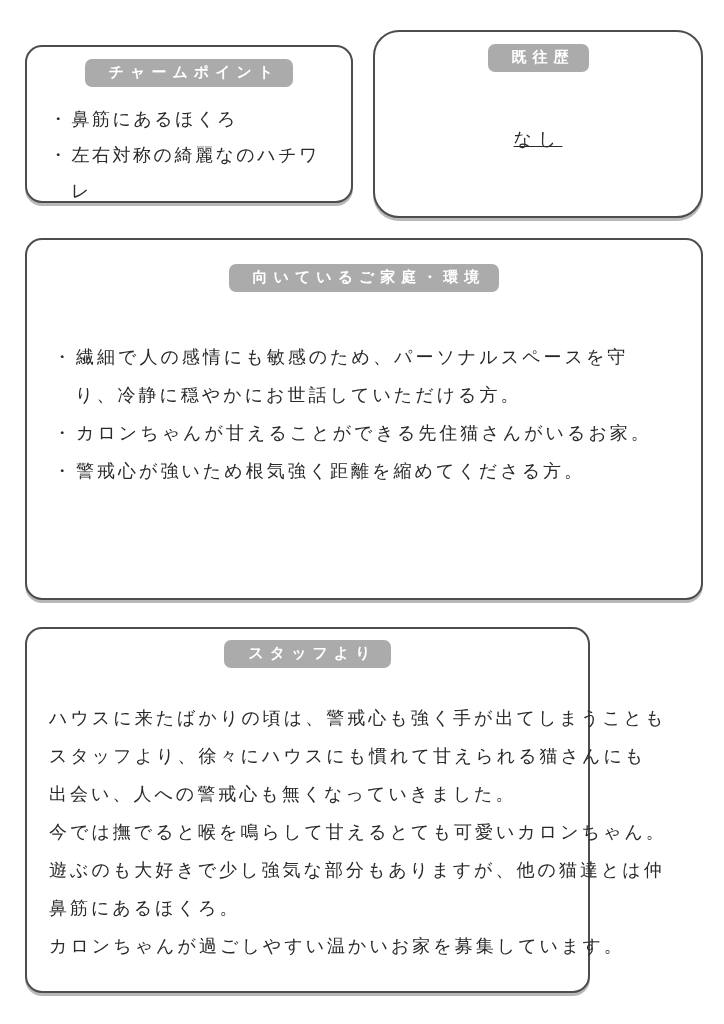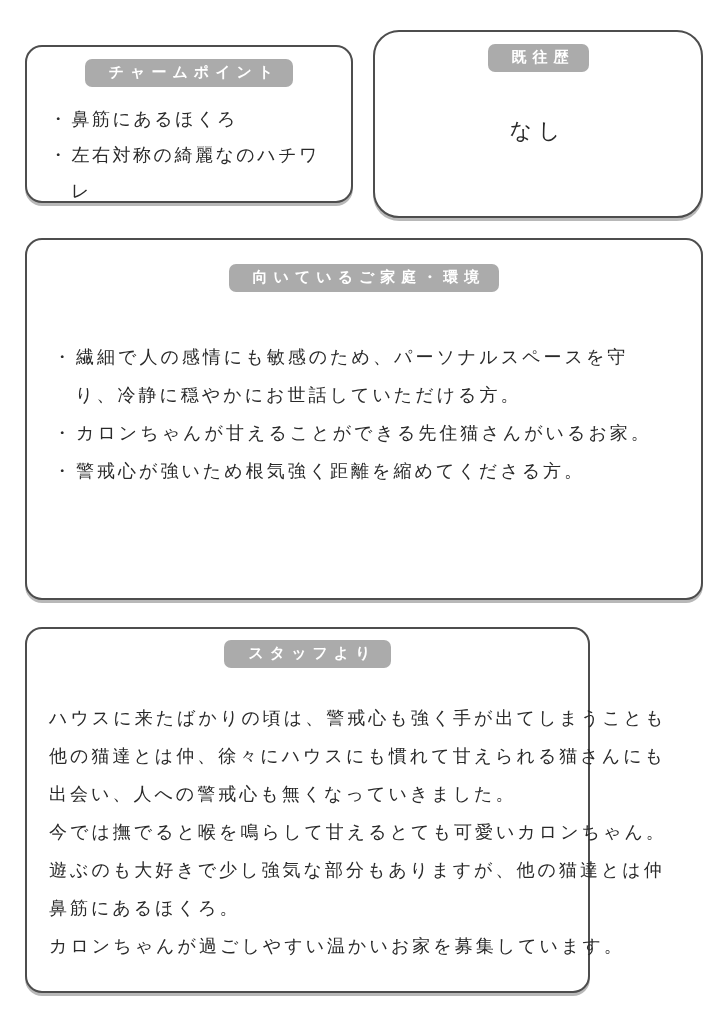--- a/index.html
+++ b/index.html
@@ -48,24 +48,25 @@
   .bullet-item {
     font-size: 18px;
     letter-spacing: 2.5px;
     line-height: 36px;
     padding-left: 22px;
     text-indent: -22px;
   }
   .bullet-glyph { margin-right: 2px; }
 
   .history-value {
-    margin-top: 44px;
+    margin-top: 55px;
     text-align: center;
-    font-size: 22px;
+    font-size: 18px;
     letter-spacing: 6px;
+    text-decoration: underline;
   }
 
   .suitable-list { margin-top: 46px; padding: 0 38px 0 26px; }
   .suitable-list .bullet-item {
     font-size: 18px;
     letter-spacing: 3px;
     line-height: 38px;
   }
 
   .staff-text { margin-top: 31px; padding: 0 14px 0 22px; }
@@ -118,21 +119,21 @@
       </div>
     </div>
   </section>
 
   <section class="card card-staff">
     <div class="badge-row">
       <span class="badge">スタッフより</span>
     </div>
     <div class="staff-text">
       <div class="staff-line">ハウスに来たばかりの頃は、警戒心も強く手が出てしまうことも</div>
-      <div class="staff-line">他の猫達とは仲、徐々にハウスにも慣れて甘えられる猫さんにも</div>
+      <div class="staff-line">スタッフより、徐々にハウスにも慣れて甘えられる猫さんにも</div>
       <div class="staff-line">出会い、人への警戒心も無くなっていきました。</div>
       <div class="staff-line">今では撫でると喉を鳴らして甘えるとても可愛いカロンちゃん。</div>
       <div class="staff-line">遊ぶのも大好きで少し強気な部分もありますが、他の猫達とは仲</div>
       <div class="staff-line">鼻筋にあるほくろ。</div>
       <div class="staff-line">カロンちゃんが過ごしやすい温かいお家を募集しています。</div>
     </div>
   </section>
 
 </div>
 

